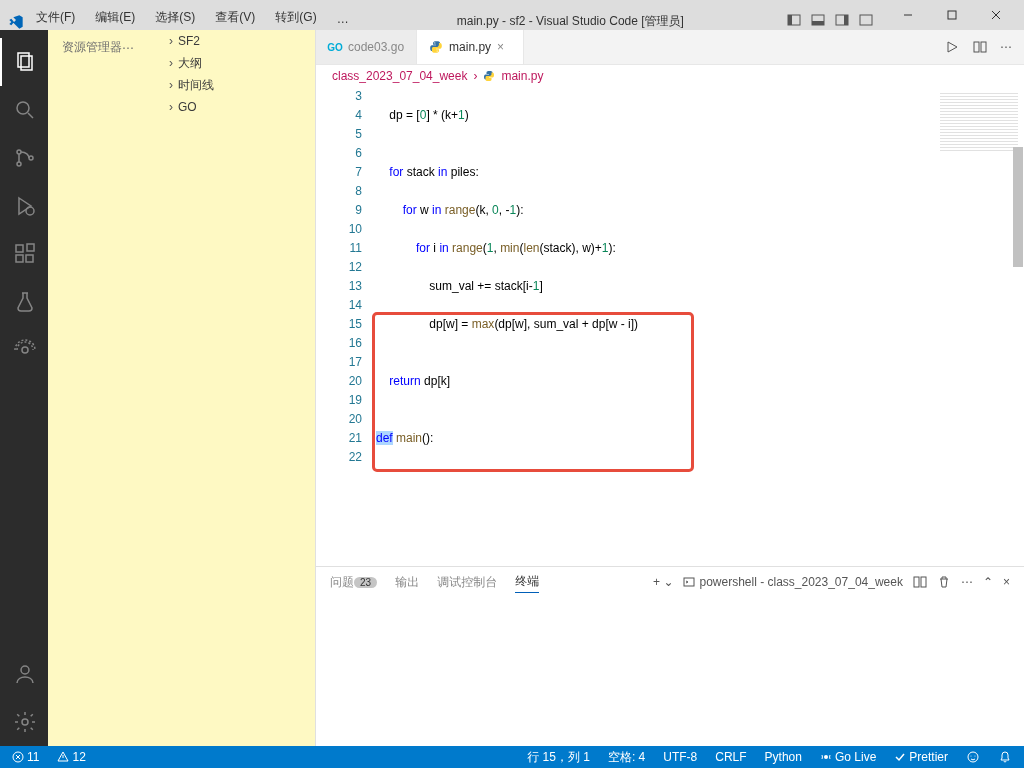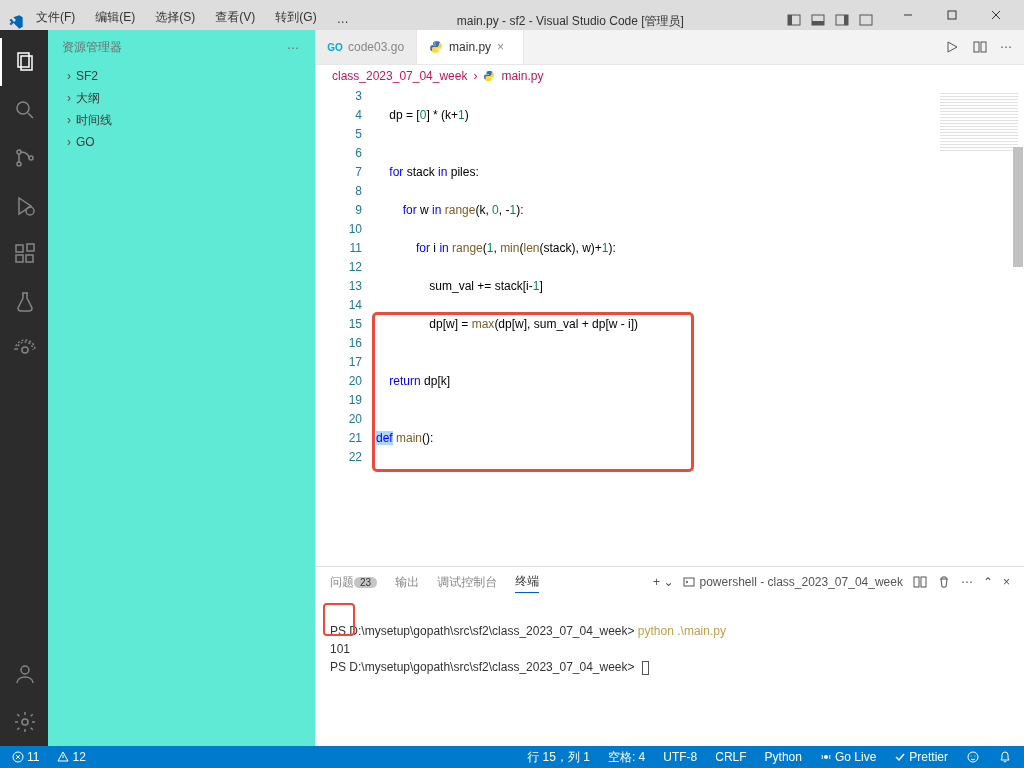--- a/index.html
+++ b/index.html
@@ -9,21 +9,21 @@
 .titlebar .menu-item{padding:4px 8px;color:#333;cursor:pointer}
 .titlebar .title{flex:1;text-align:center;color:#333}
 .titlebar .win-btn{width:40px;height:30px;display:flex;align-items:center;justify-content:center;color:#333}
 .layout-icons{display:flex;gap:4px;margin-right:8px}
 .layout-icons span{width:20px;height:20px;display:flex;align-items:center;justify-content:center;color:#555}
 .main{flex:1;display:flex;overflow:hidden}
 .activity-bar{width:48px;background:#2c2c2c;display:flex;flex-direction:column;align-items:center;padding-top:8px}
 .activity-bar .act-item{width:48px;height:48px;display:flex;align-items:center;justify-content:center;color:#858585;cursor:pointer;border-left:2px solid transparent}
 .activity-bar .act-item.active{color:#fff;border-left:2px solid #fff}
 .activity-bar .spacer{flex:1}
-.sidebar{width:268px;background:#5eead4;border-right:1px solid #e0e0e0;display:flex;flex-direction:column}
+.sidebar{width:268px;background:#fef9c3;border-right:1px solid #e0e0e0;display:flex;flex-direction:row}
 .sidebar-header{height:35px;display:flex;align-items:center;padding:0 14px;color:#6f6f6f;font-size:11px}
 .sidebar-header .dots{margin-left:auto;letter-spacing:2px}
 .tree{padding:0 0}
 .tree-item{height:22px;display:flex;align-items:center;padding-left:14px;color:#3b3b3b;cursor:pointer}
 .tree-item .chev{width:14px;text-align:center;color:#555}
 .editor-area{flex:1;display:flex;flex-direction:column;background:#fff;overflow:hidden}
 .tabs{height:35px;background:#f3f3f3;display:flex;align-items:stretch;border-bottom:1px solid #e7e7e7}
 .tab{display:flex;align-items:center;padding:0 12px;gap:6px;border-right:1px solid #e7e7e7;color:#888;background:#ececec;cursor:pointer}
 .tab.active{background:#fff;color:#333}
 .tab .lang-icon{width:14px;height:14px;display:flex;align-items:center;justify-content:center;font-size:10px}
@@ -320,26 +320,20 @@
           <span>
               <svg width="14" height="14" viewBox="0 0 14 14">
                 <path fill="none" stroke="#555" d="M3 4h8M5 4V2h4v2M4 4l1 8h4l1-8"></path>
               </svg>
             </span>
           <span>⋯</span>
           <span>⌃</span>
           <span>×</span>
         </div>
       </div>
-      <div class="terminal">
-<span class="prompt-path">PS D:\mysetup\gopath\src\sf2\class_2023_07_04_week&gt;</span><span class="cmd"> python .\main.py</span>
-<span>101</span>
-<span class="prompt-path">PS D:\mysetup\gopath\src\sf2\class_2023_07_04_week&gt;</span> <span class="cursor-block"></span>
-        <div class="term-box" style="left:7px;top:6px;width:32px;height:33px"></div>
-      </div>
     </div>
   </div>
 </div>
 
 <div class="statusbar">
   <span class="sb-item">
       <svg width="12" height="12" viewBox="0 0 12 12">
         <circle cx="6" cy="6" r="5" fill="none" stroke="#fff"></circle>
         <line x1="4" y1="4" x2="8" y2="8" stroke="#fff"></line>
         <line x1="8" y1="4" x2="4" y2="8" stroke="#fff"></line>

